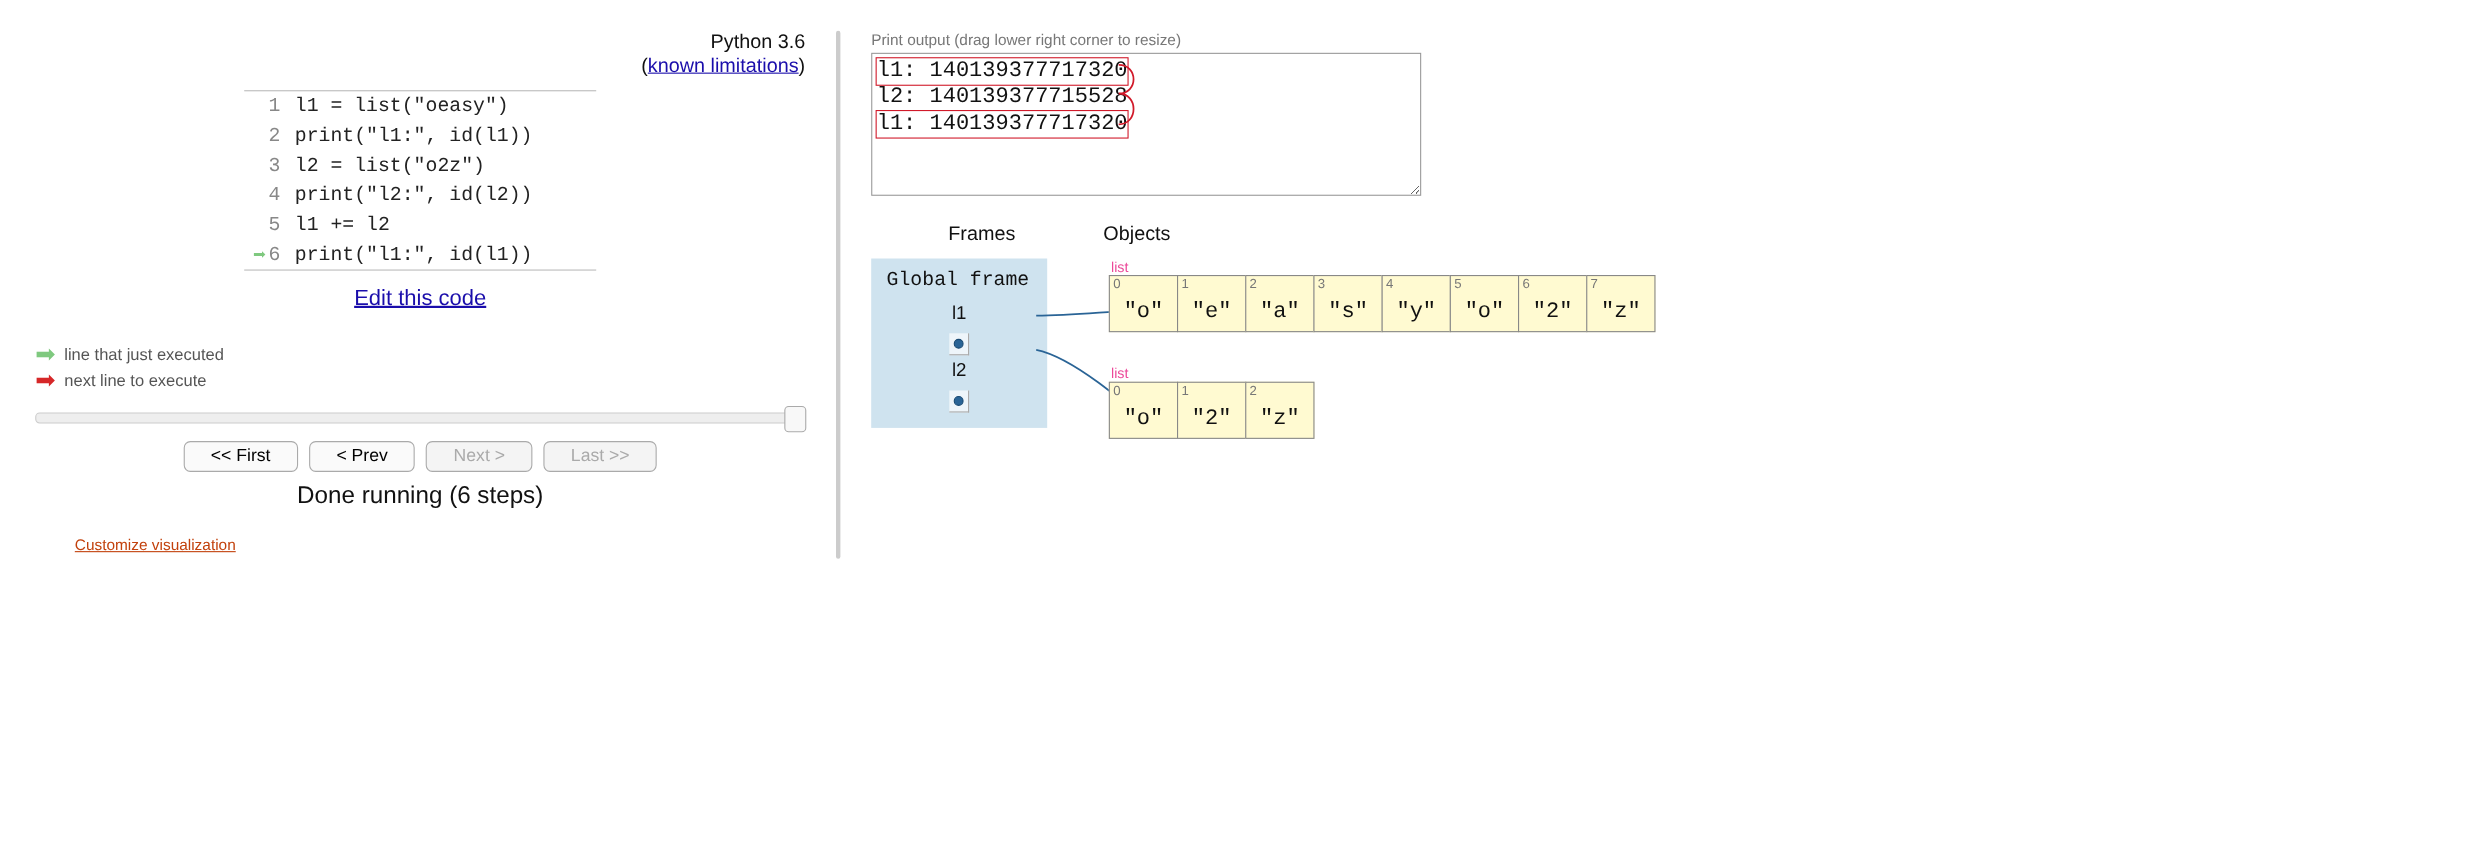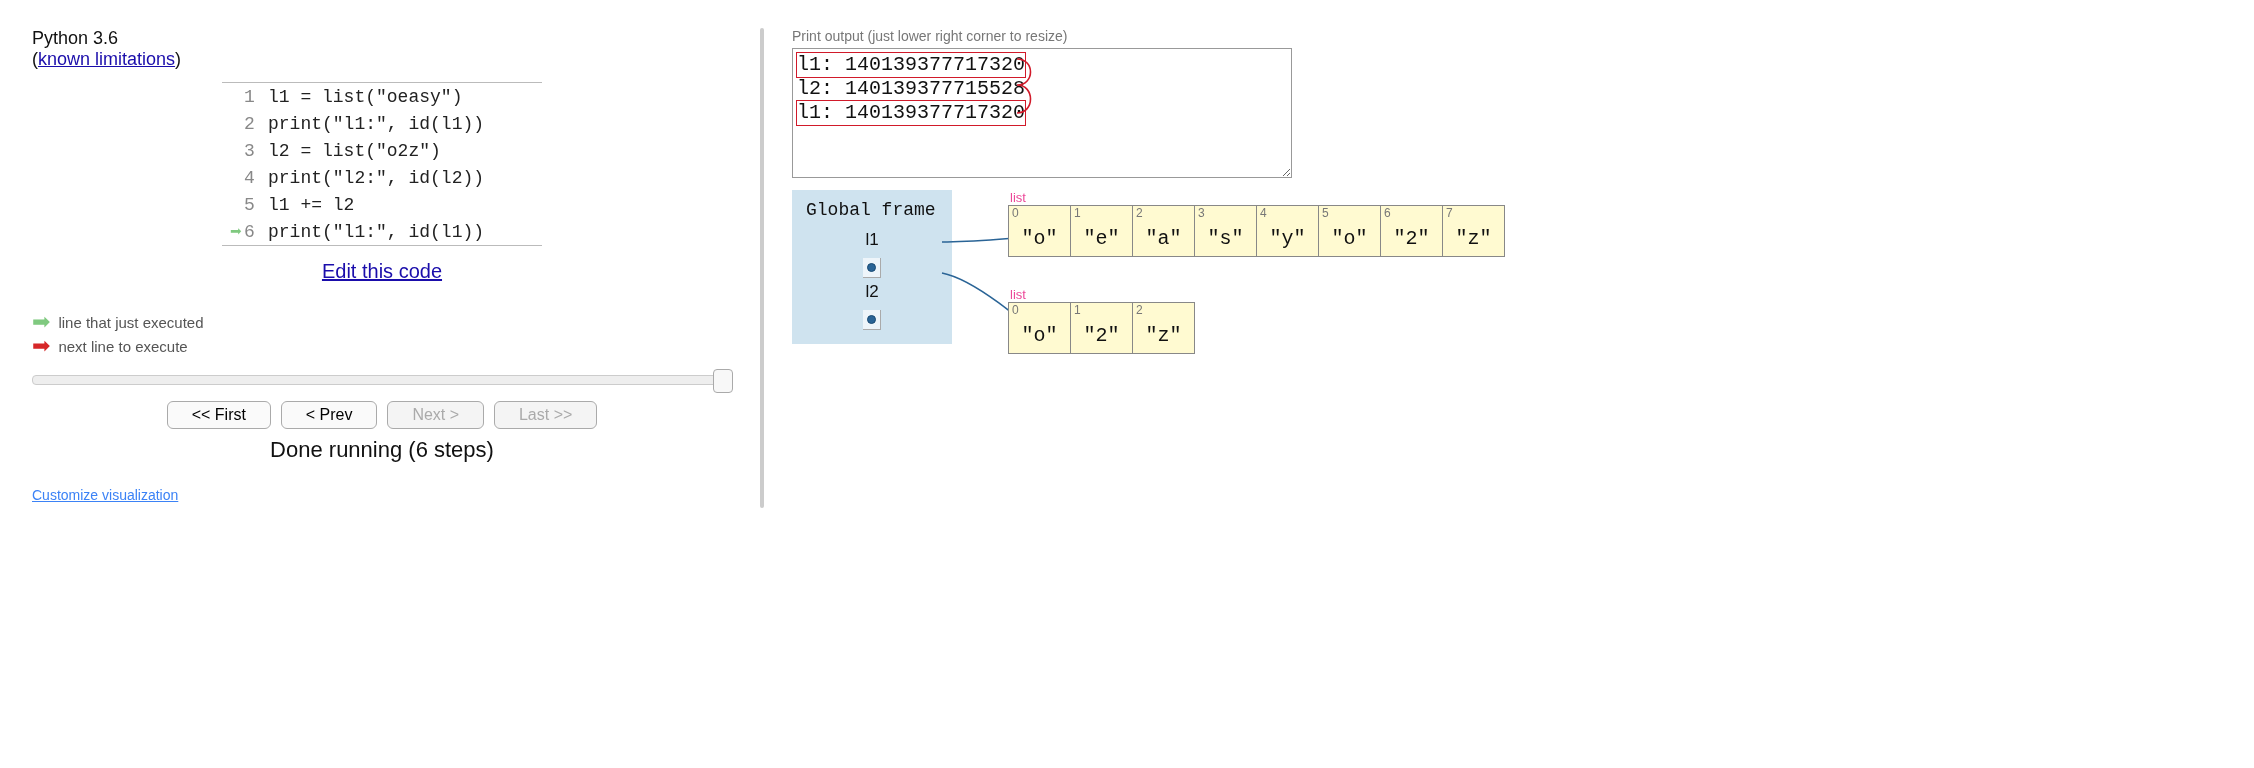--- a/index.html
+++ b/index.html
@@ -29,21 +29,21 @@
     border-radius: 2px;
     min-height: 480px;
   }
   .right-col {
     flex: 1;
     padding-left: 20px;
   }
 
   
   .py-header {
-    text-align: left;
+    text-align: right;
     font-size: 18px;
   }
   .py-header .paren { font-size: 18px; }
   .py-header a { color: #1a0dab; text-decoration: underline; }
 
   
   .code-block {
     margin: 12px auto 0;
     width: 320px;
     font-family: "Menlo","Consolas","Courier New",monospace;
@@ -140,22 +140,23 @@
   }
   .status-line {
     text-align: center;
     margin-top: 8px;
     font-size: 22px;
   }
   .customize-link {
     display: inline-block;
     margin-top: 24px;
     font-size: 14px;
-    color: #3b82f6;
+    color: #c2410c;
     text-decoration: underline;
+    margin-left: 36px;
   }
 
   
   .output-label {
     font-size: 14px;
     color: #777;
     margin-bottom: 4px;
   }
   .output-box {
     border: 1px solid #999;
@@ -340,30 +341,34 @@
       <button disabled="">Last &gt;&gt;</button>
     </div>
     <div class="status-line">Done running (6 steps)</div>
 
     <a href="#" class="customize-link">Customize visualization</a>
   </div>
 
   <div class="divider"></div>
 
   <div class="right-col">
-    <div class="output-label">Print output (just lower right corner to resize)</div>
+    <div class="output-label">Print output (drag lower right corner to resize)</div>
     <div class="output-box">
       <div><span class="out-line out-hl">l1: 140139377717320</span></div>
       <div><span class="out-line">l2: 140139377715528</span></div>
       <div><span class="out-line out-hl">l1: 140139377717320</span></div>
       <svg class="brace-svg" width="30" height="70">
         <path d="M2 6 C 20 6, 20 32, 2 32 M2 32 C 20 32, 20 60, 2 60" stroke="#d11a2a" stroke-width="1.6" fill="none"></path>
       </svg>
     </div>
 
+    <div class="fo-headers">
+      <div>Frames</div>
+      <div>Objects</div>
+    </div>
 
     <div class="frames-objects" style="position:relative;">
       <div class="frame-box">
         <div class="frame-title">Global frame</div>
         <div class="frame-var">
           <span>l1</span>
           <span class="var-slot">
               <span class="var-dot"></span>
             </span>
         </div>

